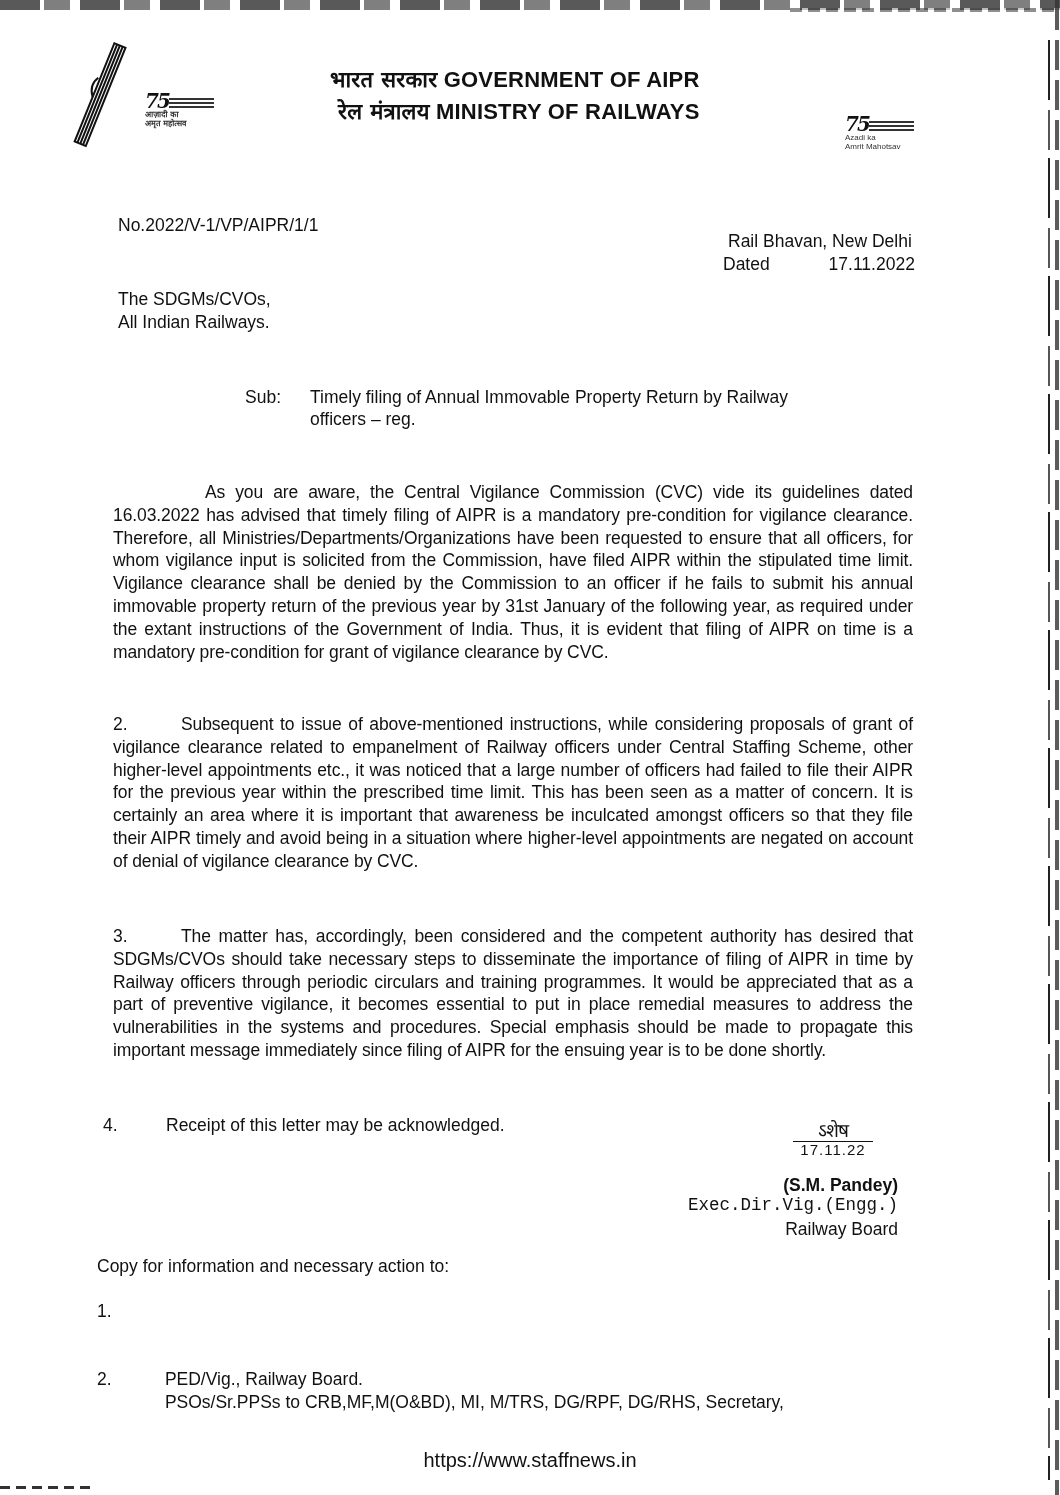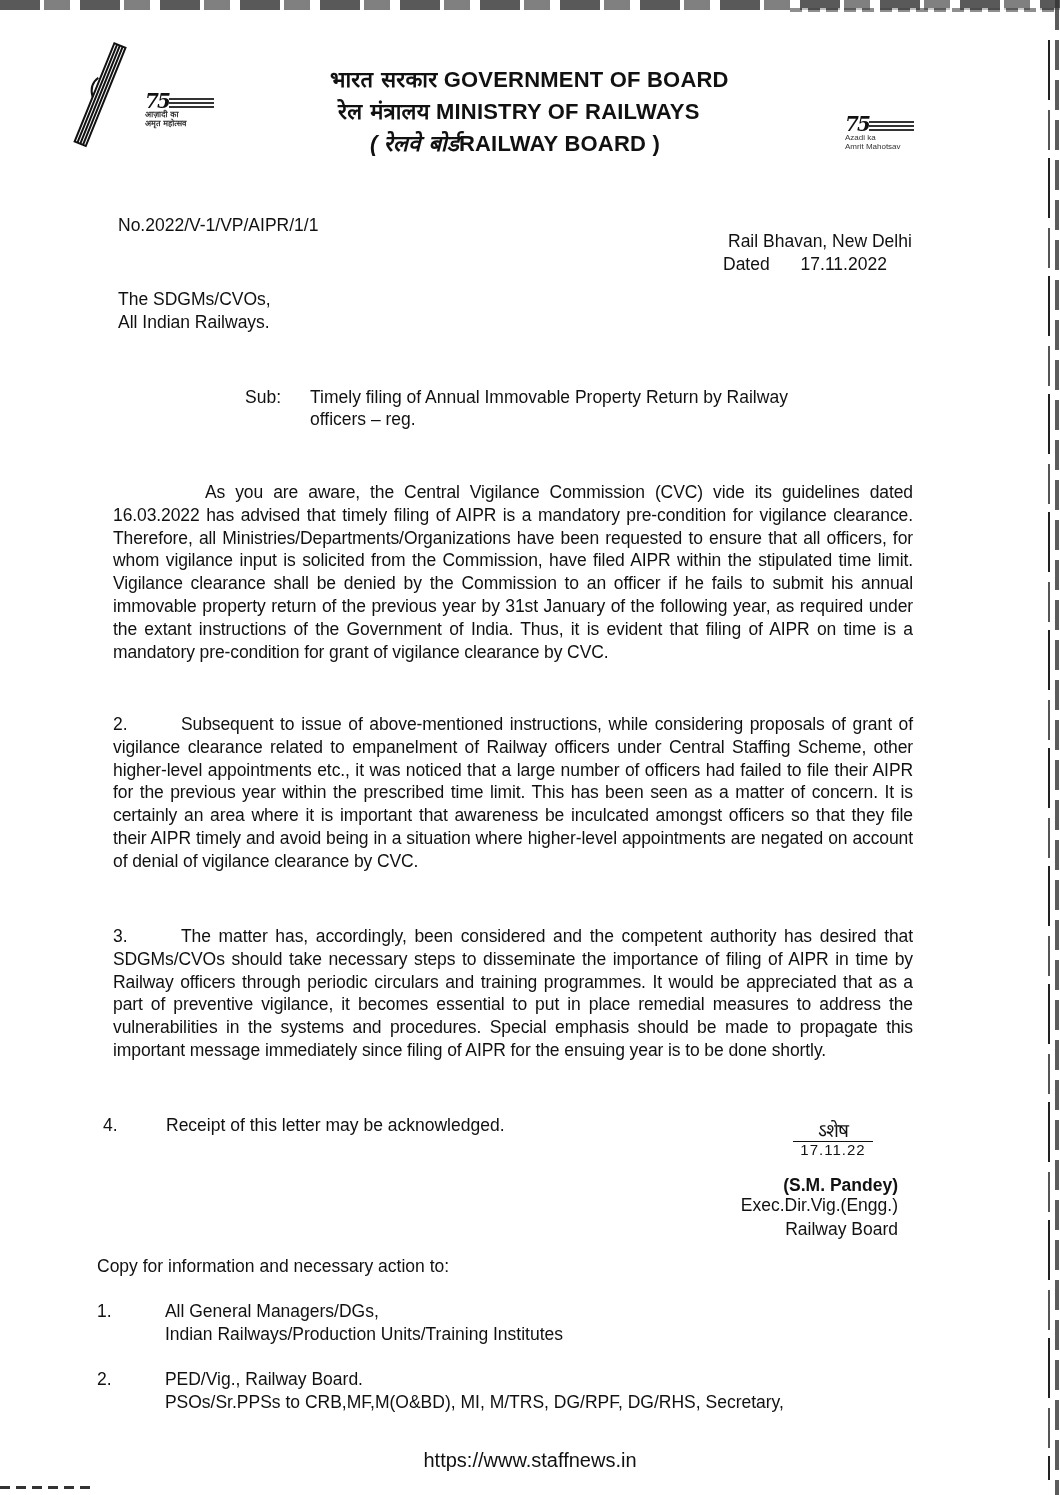--- a/index.html
+++ b/index.html
@@ -32,42 +32,42 @@
   .header .l1 { padding-left:30px; }
   .header .l2 { padding-left:38px; }
   .header .l3 { padding-left:70px; }
   .hindi { font-family:"DejaVu Sans", sans-serif; font-weight:bold; }
   .hindi-it { font-style:italic; }
 
   .txt { position:absolute; font-size:17.5px; line-height:22px; }
   .ref { left:118px; top:214px; }
   .place { left:728px; top:230px; }
   .dated { left:723px; top:253px; }
-  .dated .date-val { margin-left:26px; }
+  .dated .date-val { margin-left:54px; }
   .addr1 { left:118px; top:288px; }
   .addr2 { left:118px; top:311px; }
 
   .sub-label { left:245px; top:386px; }
   .sub-text { left:310px; top:386px; width:520px; }
 
   .para { position:absolute; left:113px; width:800px; font-size:17.5px; line-height:22.8px; text-align:justify; letter-spacing:-.1px; }
   .para .num { display:inline-block; width:68px; }
   .p1 { top:481px; text-indent:92px; }
   .p2 { top:713px; }
   .p3 { top:925px; }
   .p4 { position:absolute; left:103px; top:1115px; font-size:17.5px; }
   .p4 .num { display:inline-block; width:63px; }
 
   .signature { position:absolute; left:793px; top:1120px; width:80px; text-align:center; }
   .sig-scribble { font-family:"DejaVu Serif", serif; font-weight:normal; font-size:19px; line-height:20px; letter-spacing:-1px; }
   .sig-line { height:1px; background:#111; margin:1px 0 0 0; }
   .sig-date { font-size:15px; line-height:16px; letter-spacing:1px; }
   .signer { position:absolute; right:162px; text-align:right; font-size:17.5px; line-height:22px; }
   .signer1 { top:1174px;font-weight:bold; }
-  .signer2 { top:1194px; }
+  .signer2 { top:1194px;font-family:Liberation Mono, monospace; }
   .signer3 { top:1218px; }
 
   .copy-head { left:97px; top:1255px; }
   .cc { position:absolute; left:97px; font-size:17.5px; line-height:23px; }
   .cc .num { display:inline-block; width:63px; vertical-align:top; }
   .cc .body { display:inline-block; vertical-align:top; }
   .cc1 { top:1300px; }
   .cc2 { top:1368px; }
 
   .footer-url { position:absolute; left:0; width:1060px; top:1449px; text-align:center; font-family:"Liberation Sans", sans-serif; font-size:20px; }
@@ -101,30 +101,25 @@
 
 <div class="aka-right">
   <div class="aka-mark"><span>75</span><span class="lines"></span></div>
   <div class="aka-text">Azadi ka</div>
   <div class="aka-text">Amrit Mahotsav</div>
 </div>
 
 <div class="header">
   <div class="l1">
     <span class="hindi">भारत सरकार</span>
-    <span>GOVERNMENT OF BOARD</span>
+    <span>GOVERNMENT OF AIPR</span>
   </div>
   <div class="l2">
     <span class="hindi">रेल मंत्रालय</span>
     <span>MINISTRY OF RAILWAYS</span>
-  </div>
-  <div class="l3">
-    <span class="hindi-it">(</span>
-    <span class="hindi hindi-it">रेलवे बोर्ड</span><span>RAILWAY BOARD</span>
-    <span>)</span>
   </div>
 </div>
 
 <div class="txt ref">No.2022/V-1/VP/AIPR/1/1</div>
 <div class="txt place">Rail Bhavan, New Delhi</div>
 <div class="txt dated">
   <span>Dated</span>
   <span class="date-val">17.11.2022</span>
 </div>
 
@@ -152,24 +147,20 @@
   <div class="sig-line"></div>
   <div class="sig-date">17.11.22</div>
 </div>
 <div class="signer signer1">(S.M. Pandey)</div>
 <div class="signer signer2">Exec.Dir.Vig.(Engg.)</div>
 <div class="signer signer3">Railway Board</div>
 
 <div class="txt copy-head">Copy for information and necessary action to:</div>
 <div class="cc cc1">
   <span class="num">1.</span>
-  <span class="body">
-    <div>All General Managers/DGs,</div>
-    <div>Indian Railways/Production Units/Training Institutes</div>
-  </span>
 </div>
 <div class="cc cc2">
   <span class="num">2.</span>
   <span class="body">
     <div>PED/Vig., Railway Board.</div>
     <div>PSOs/Sr.PPSs to CRB,MF,M(O&amp;BD), MI, M/TRS, DG/RPF, DG/RHS, Secretary,</div>
   </span>
 </div>
 
 <div class="footer-url">https://www.staffnews.in</div>

